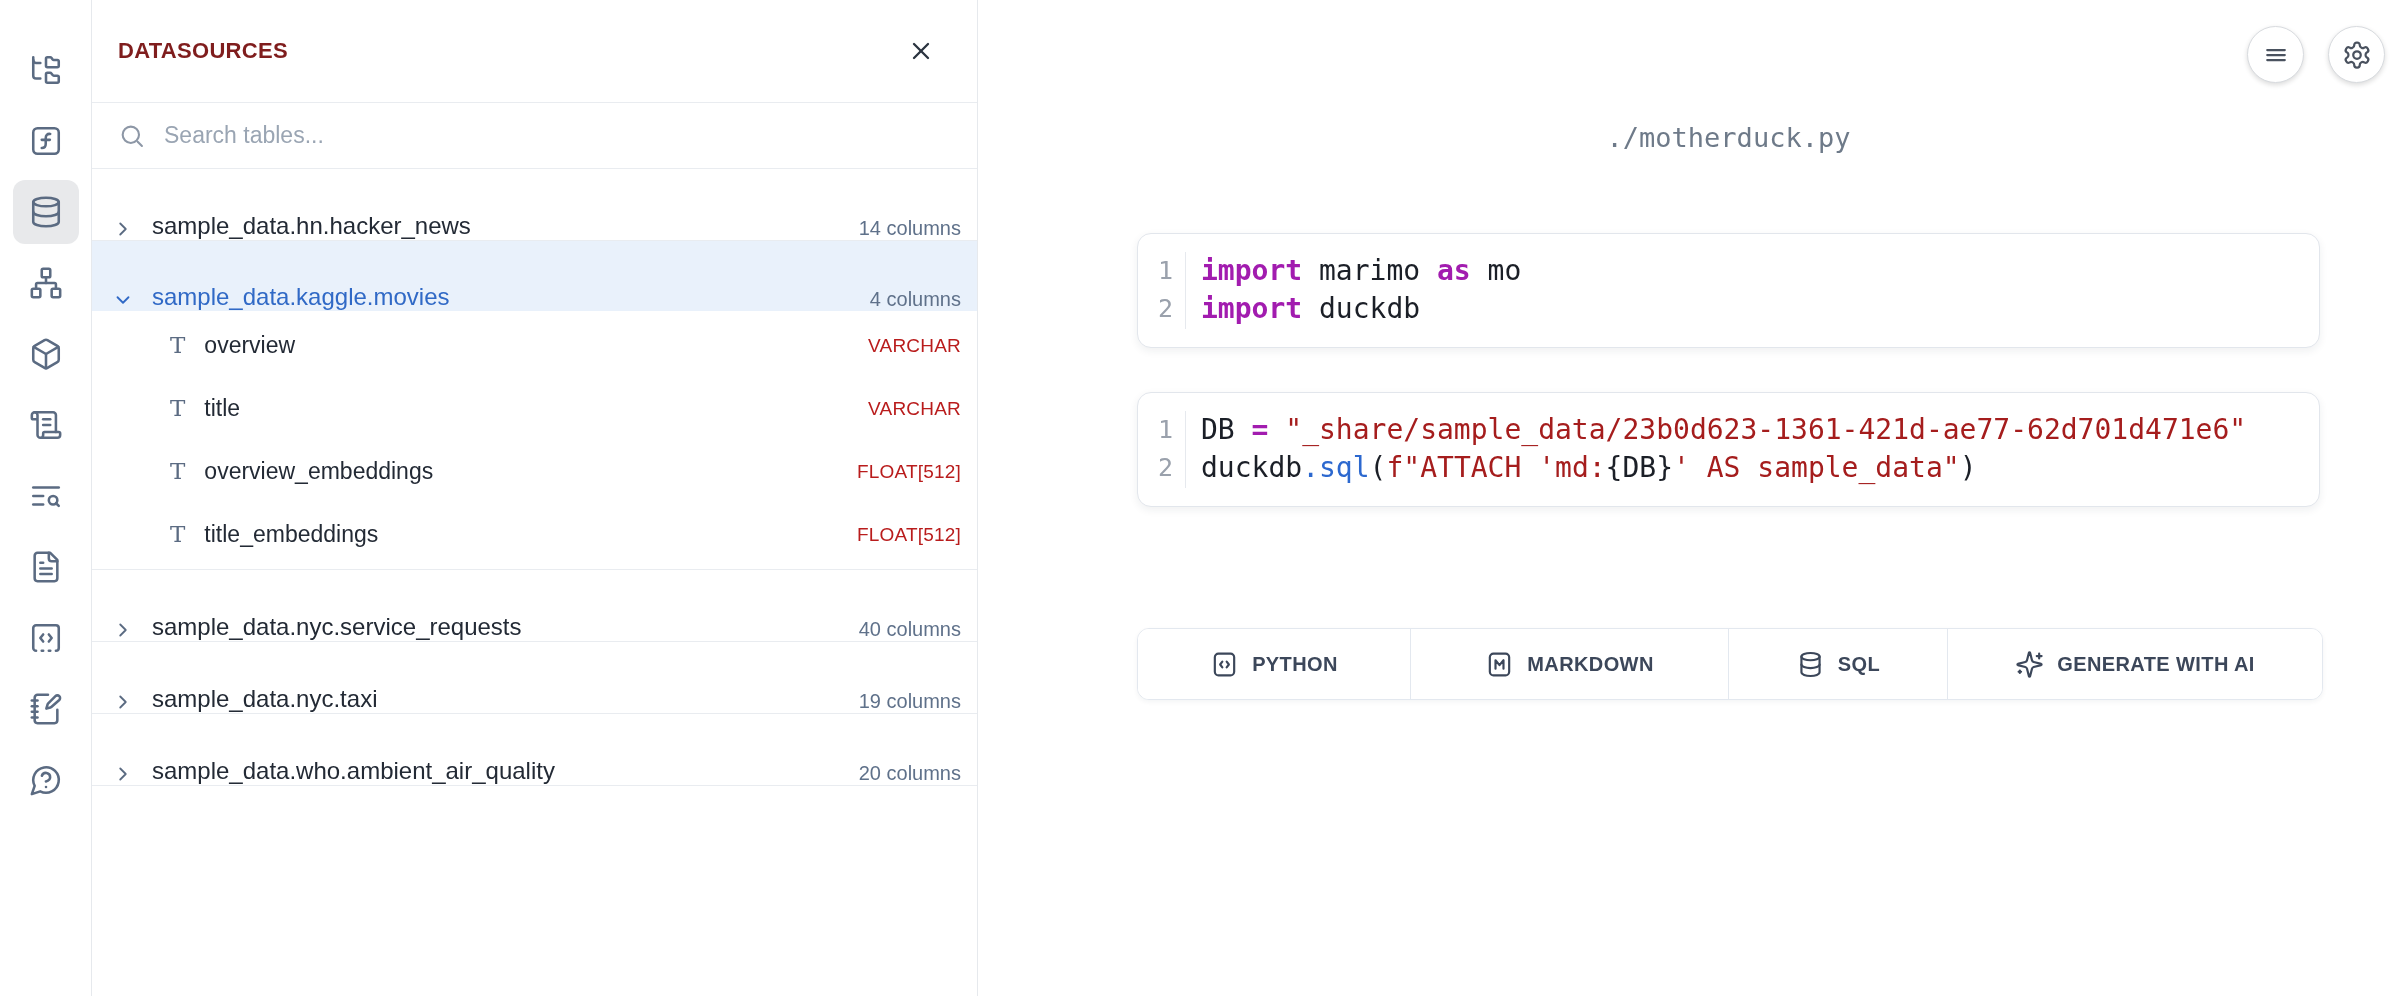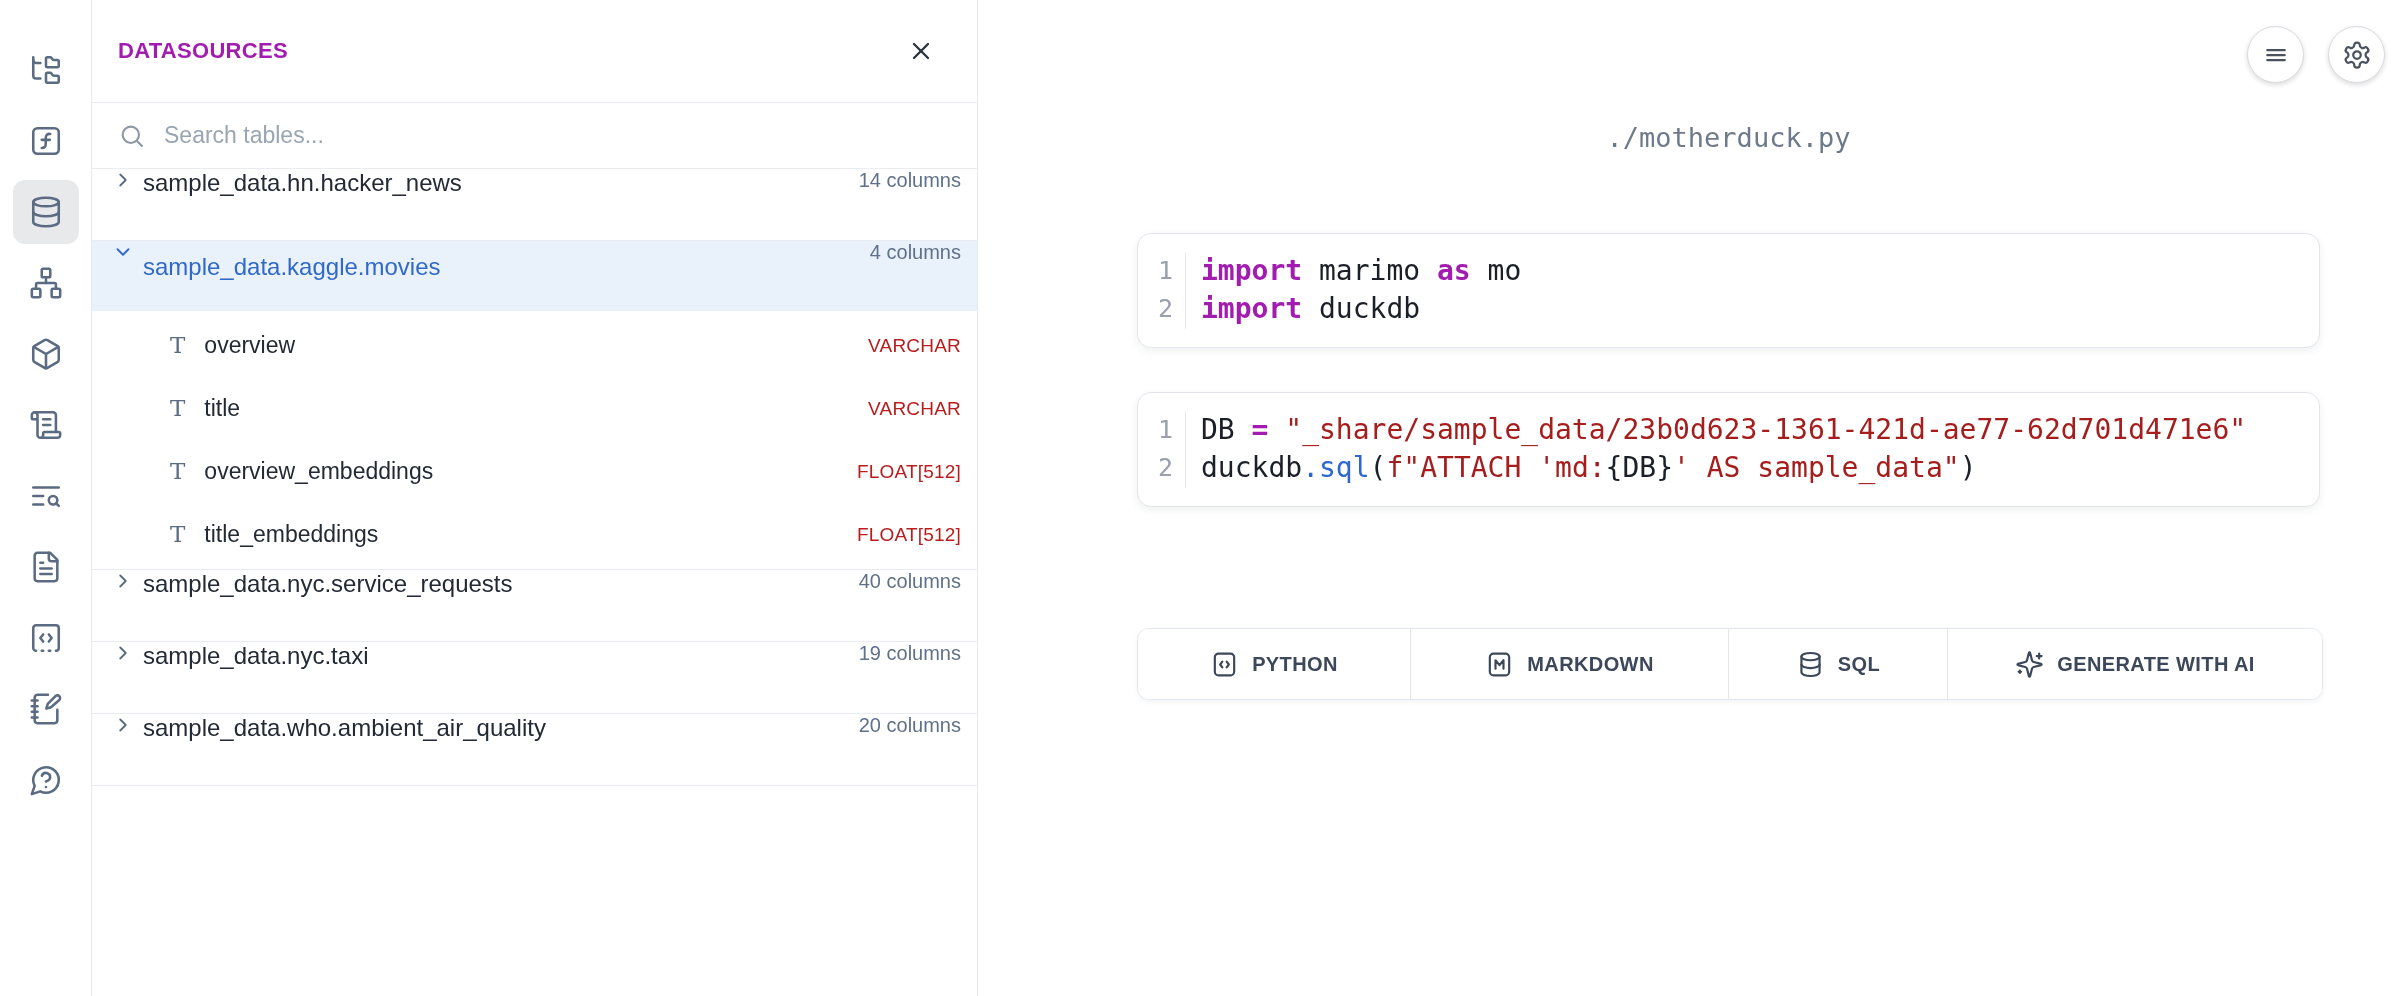--- a/index.html
+++ b/index.html
@@ -29,40 +29,40 @@
   
   .panel {
     width:886px; flex:0 0 886px; border-right:1px solid #e6e9ed;
     display:flex; flex-direction:column; background:#fff;
   }
   .panel-header {
     height:103px; flex:0 0 103px; display:flex; align-items:center;
     justify-content:space-between; padding:0 37px 0 26px;
     border-bottom:1px solid #e9ecf0;
   }
-  .panel-title { font-size:22px; font-weight:700; color:#a21caf; letter-spacing:.3px; }
+  .panel-title { font-size:22px; font-weight:700; color:#7f1d1d; letter-spacing:.3px; }
   .close-btn {
     width:38px; height:38px; border:none; background:none; padding:0; cursor:pointer;
     color:#2b3440; display:flex; align-items:center; justify-content:center;
   }
   .close-btn svg { width:28px; height:28px; stroke-width:2; }
 
   .search-row {
     height:66px; flex:0 0 66px; display:flex; align-items:center; gap:16px;
     padding:0 16px 0 26px; border-bottom:1px solid #e9ecf0; color:#8d97a6;
   }
   .search-row svg { width:28px; height:28px; flex:0 0 auto; }
   .search-input {
     flex:1; border:none; outline:none; font-size:23px; color:#be185d;
     font-family:inherit; background:transparent;
   }
   .search-input::placeholder { color:#9aa5b3; }
 
   .table-row {
-    height:72px; flex:0 0 72px; display:flex; align-items:flex-start; gap:9px;
+    height:72px; flex:0 0 72px; display:flex; align-items:flex-end; gap:18px;
     padding:0 16px 0 20px; border-bottom:1px solid #e9ecf0; cursor:pointer;
     background:#fff;
   }
   .chev { width:22px; height:22px; flex:0 0 auto; color:#5b6b82; display:flex; align-items:center; justify-content:center; }
   .chev svg { width:22px; height:22px; stroke-width:2; }
   .table-name { flex:1; font-size:24px; color:#232a35; white-space:nowrap; overflow:hidden; }
   .table-count { font-size:20px; color:#5f718a; white-space:nowrap; }
   .table-row.selected { background:var(--selected-row-bg, #e9f1fb); border-bottom:none; height:70px; flex-basis:70px; }
   .table-row.selected .table-name { color:var(--accent-blue, #3069c6);margin-top:12px; }
   .table-row.selected .chev { color:var(--accent-blue, #3069c6); }

